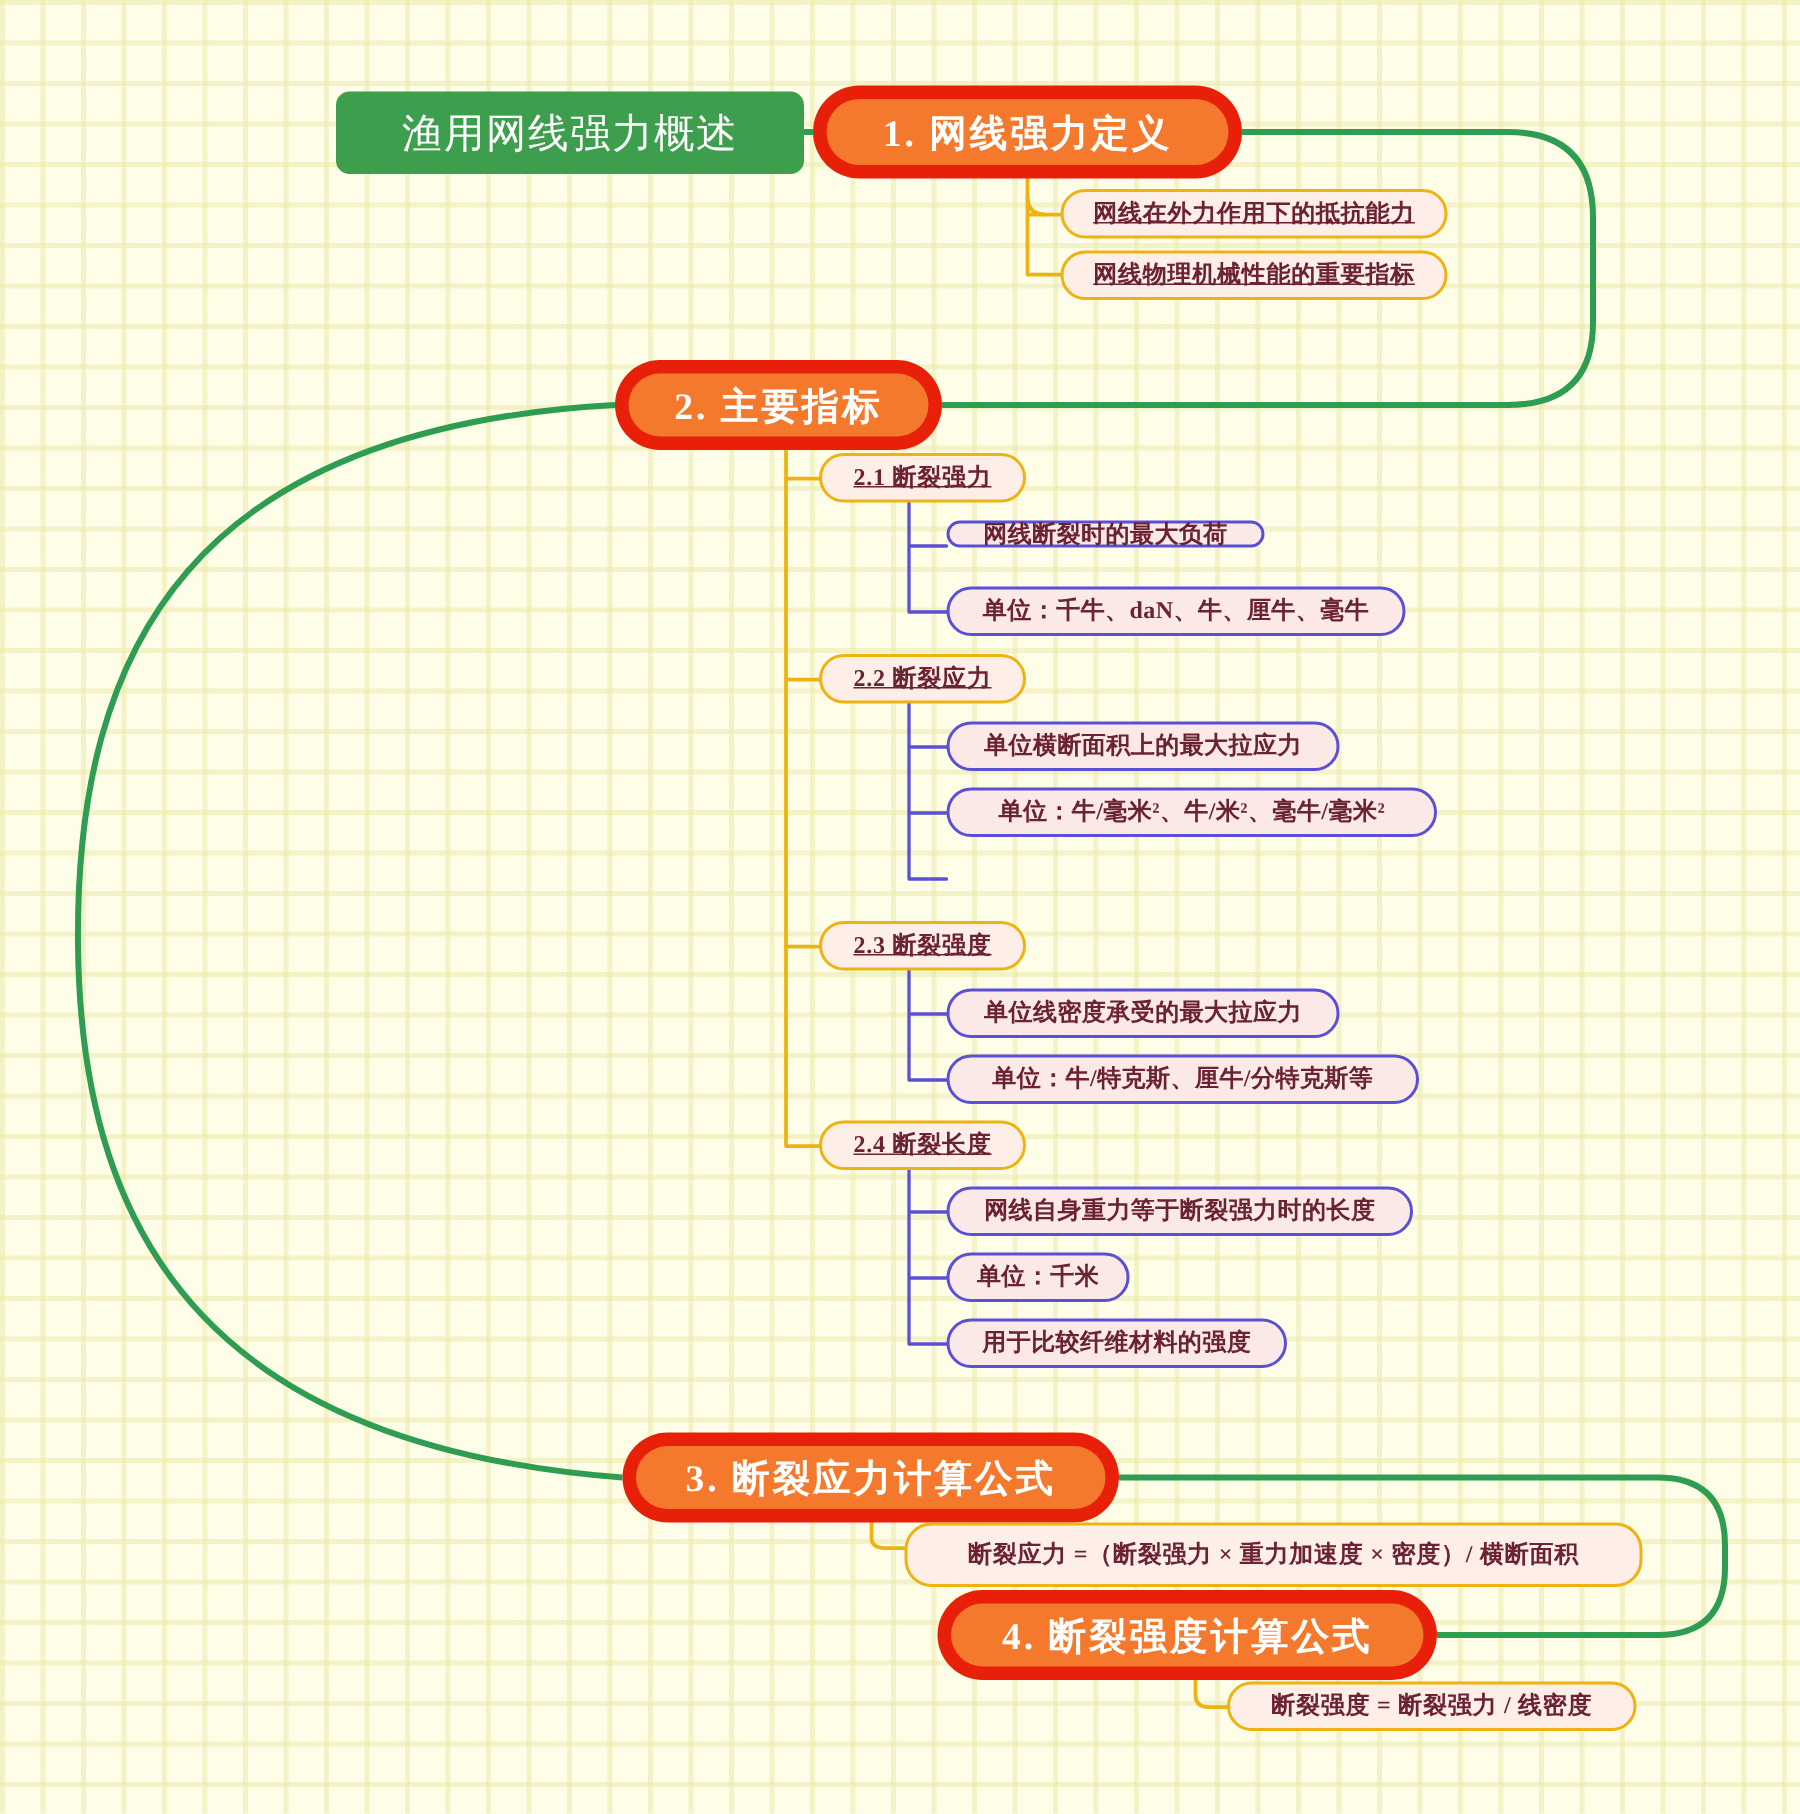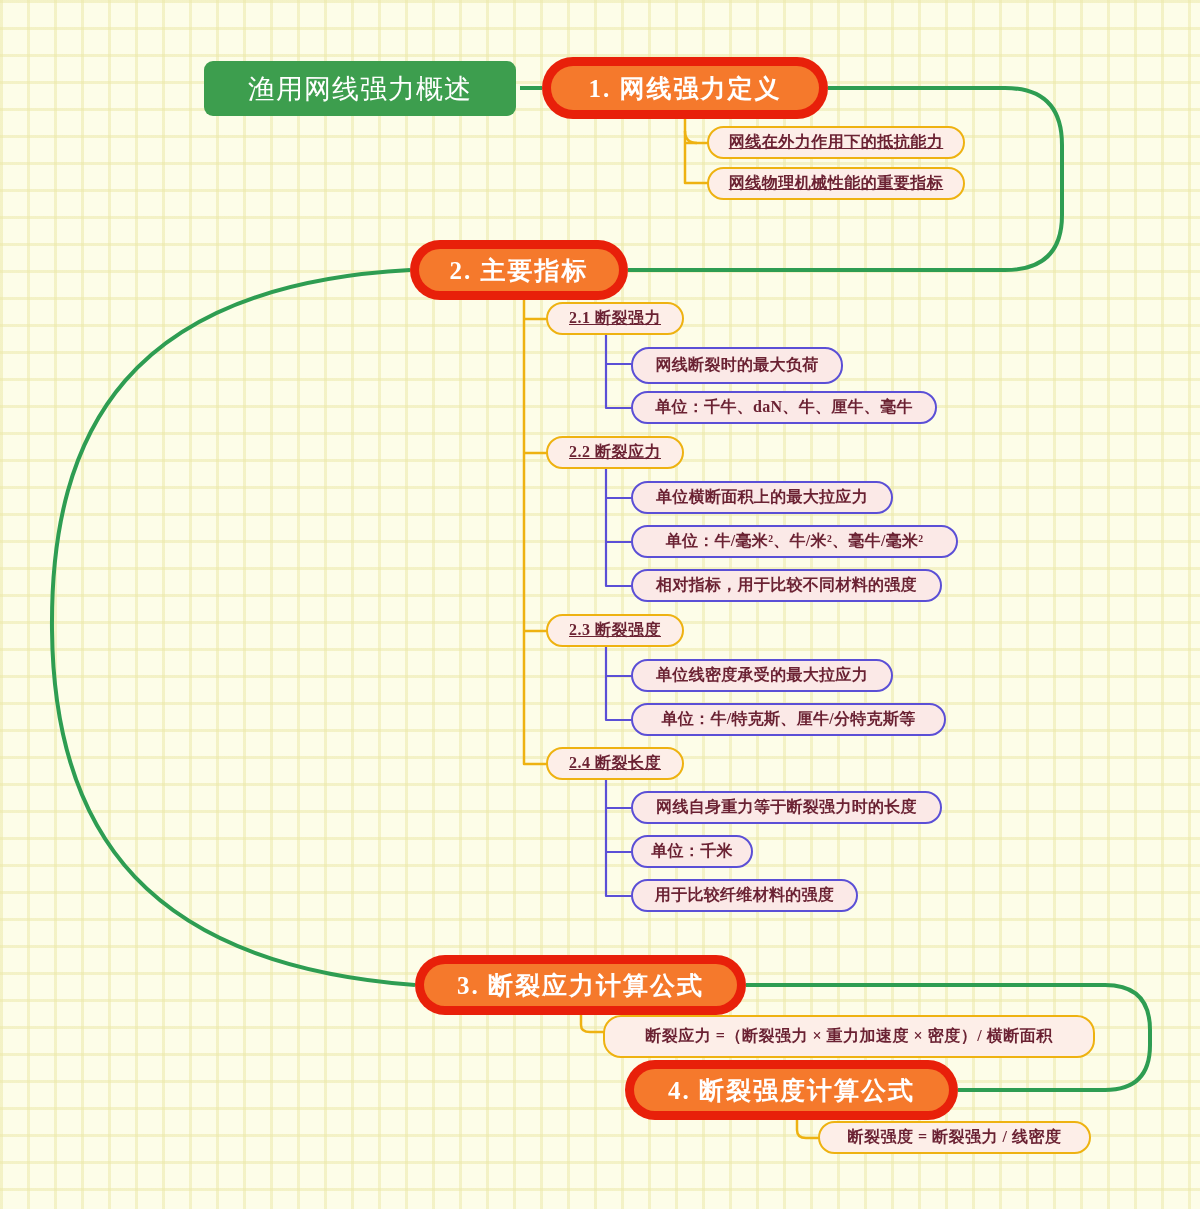--- a/index.html
+++ b/index.html
@@ -135,40 +135,39 @@
 
     <path d="M 606 647 L 606 720 M 606 676 L 631 676 M 606 720 L 631 720" fill="none" stroke="#5b4fd6" stroke-width="2.2" stroke-linecap="round" stroke-linejoin="round"></path>
 
     <path d="M 606 780 L 606 896 M 606 808 L 631 808 M 606 852 L 631 852 M 606 896 L 631 896" fill="none" stroke="#5b4fd6" stroke-width="2.2" stroke-linecap="round" stroke-linejoin="round"></path>
 
     <path d="M 581 1015 L 581 1025 Q 581 1032 590 1032 L 603 1032" fill="none" stroke="#eeb211" stroke-width="2.5" stroke-linecap="round" stroke-linejoin="round"></path>
 
     <path d="M 797 1120 L 797 1130 Q 797 1138 806 1138 L 818 1138" fill="none" stroke="#eeb211" stroke-width="2.5" stroke-linecap="round" stroke-linejoin="round"></path>
   </svg>
 
-  <div class="node root" style="left: 204px; top: 61px; width: 312px; height: 55px;">渔用网线强力概述</div>
+  <div class="node root" style="left: 224px; top: 61px; width: 312px; height: 55px;">渔用网线强力概述</div>
 
   <div class="node lvl1" style="left: 542px; top: 57px; width: 286px; height: 62px;">
     <span class="inner">1.  网线强力定义</span>
   </div>
   <div class="node lvl2" style="left: 707px; top: 126px; width: 258px; height: 33px;">网线在外力作用下的抵抗能力</div>
   <div class="node lvl2" style="left: 707px; top: 167px; width: 258px; height: 33px;">网线物理机械性能的重要指标</div>
 
   <div class="node lvl1" style="left: 410px; top: 240px; width: 218px; height: 60px;">
     <span class="inner">2.  主要指标</span>
   </div>
 
   <div class="node lvl2" style="left: 546px; top: 302px; width: 138px; height: 33px;">2.1 断裂强力</div>
-  <div class="node lvl3" style="left: 631px; top: 347px; width: 212px; height: 37px;">网线断裂时的最大负荷</div>
+  <div class="node lvl3" style="left: 631px; top: 347px; width: 212px; height: 18px;">网线断裂时的最大负荷</div>
   <div class="node lvl3" style="left: 631px; top: 391px; width: 306px; height: 33px;">单位：千牛、daN、牛、厘牛、毫牛</div>
 
   <div class="node lvl2" style="left: 546px; top: 436px; width: 138px; height: 33px;">2.2 断裂应力</div>
   <div class="node lvl3" style="left: 631px; top: 481px; width: 262px; height: 33px;">单位横断面积上的最大拉应力</div>
   <div class="node lvl3" style="left: 631px; top: 525px; width: 327px; height: 33px;">单位：牛/毫米²、牛/米²、毫牛/毫米²</div>
-  <div class="node lvl3" style="left: 631px; top: 569px; width: 311px; height: 33px;">相对指标，用于比较不同材料的强度</div>
 
   <div class="node lvl2" style="left: 546px; top: 614px; width: 138px; height: 33px;">2.3 断裂强度</div>
   <div class="node lvl3" style="left: 631px; top: 659px; width: 262px; height: 33px;">单位线密度承受的最大拉应力</div>
   <div class="node lvl3" style="left: 631px; top: 703px; width: 315px; height: 33px;">单位：牛/特克斯、厘牛/分特克斯等</div>
 
   <div class="node lvl2" style="left: 546px; top: 747px; width: 138px; height: 33px;">2.4 断裂长度</div>
   <div class="node lvl3" style="left: 631px; top: 791px; width: 311px; height: 33px;">网线自身重力等于断裂强力时的长度</div>
   <div class="node lvl3" style="left: 631px; top: 835px; width: 122px; height: 33px;">单位：千米</div>
   <div class="node lvl3" style="left: 631px; top: 879px; width: 227px; height: 33px;">用于比较纤维材料的强度</div>
 

